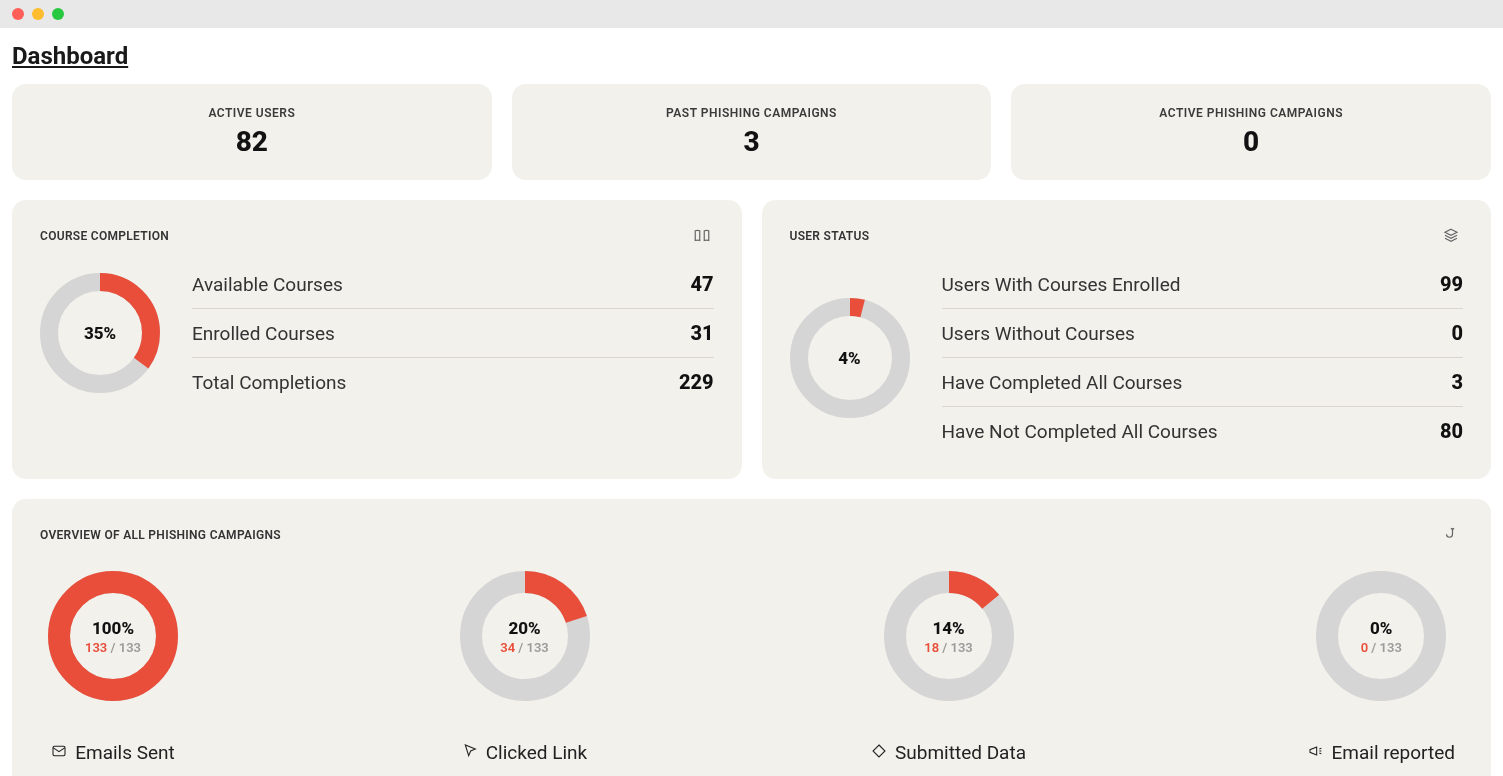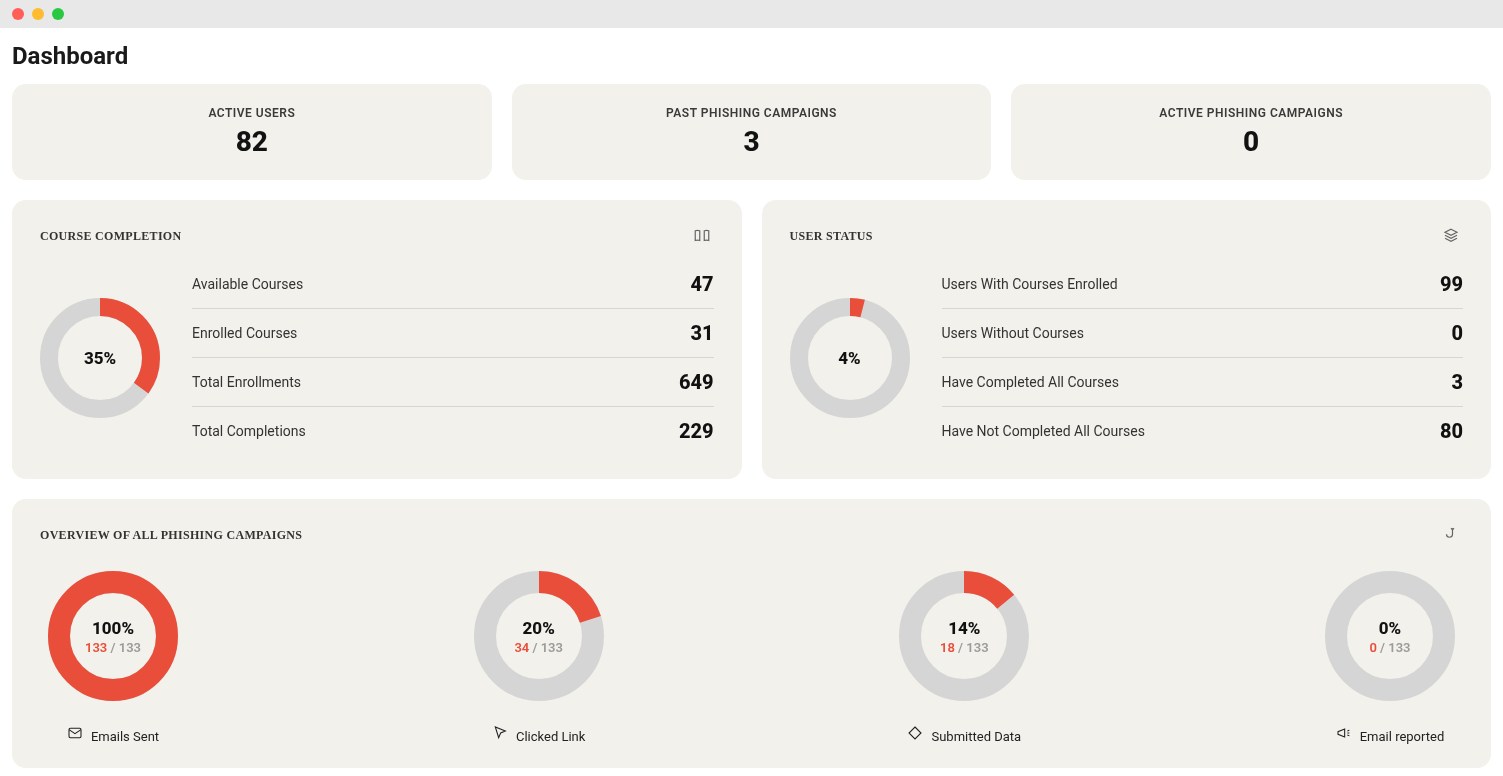--- a/index.html
+++ b/index.html
@@ -2,48 +2,48 @@
 <html><head>
 <meta charset="utf-8">
 <style>
   *{box-sizing:border-box;margin:0;padding:0;}
   body{font-family:-apple-system,BlinkMacSystemFont,"Segoe UI",Roboto,Helvetica,Arial,sans-serif;background:#fff;color:#1a1a1a;width:1503px;}
   .titlebar{height:28px;background:#e8e8e8;display:flex;align-items:center;padding-left:12px;gap:8px;}
   .dot{width:12px;height:12px;border-radius:50%;}
   .dot.red{background:#ff5f57;}
   .dot.yellow{background:#febc2e;}
   .dot.green{background:#28c840;}
-  h1.page-title{font-size:24px;font-weight:700;padding:14px 0 14px 12px;}
+  h1.page-title{font-size:24px;font-weight:700;padding:14px 0 14px 12px;text-decoration:underline;}
   .content{padding:0 12px 20px 12px;}
   .row{display:flex;gap:20px;}
   .card{background:#f2f1ec;border-radius:14px;padding:24px 28px;}
   .summary-card{flex:1;text-align:center;padding:22px 0;}
   .summary-label{font-size:12px;font-weight:600;letter-spacing:.5px;color:#3a3a3a;}
   .summary-value{font-size:28px;font-weight:800;margin-top:5px;color:#121212;}
   .half-card{flex:1;min-width:0;}
   .card-header{display:flex;justify-content:space-between;align-items:center;}
-  .card-title{font-size:12px;font-weight:600;letter-spacing:.3px;color:#333;font-family:Liberation Serif, serif;}
+  .card-title{font-size:12px;font-weight:600;letter-spacing:.3px;color:#333;}
   .icon-box{width:24px;height:24px;display:flex;align-items:center;justify-content:center;color:#666;}
   .course-body{display:flex;align-items:stretch;margin-top:12px;gap:32px;}
   .donut-wrap{display:flex;align-items:center;justify-content:center;}
   .stats-list{flex:1;display:flex;flex-direction:column;}
   .stat-row{display:flex;justify-content:space-between;align-items:center;padding:12px 0;border-bottom:1px solid #d8d6cf;}
   .stat-row:last-child{border-bottom:none;}
-  .stat-label{font-size:14px;color:#333;}
+  .stat-label{font-size:19px;color:#333;}
   .stat-value{font-size:20px;font-weight:800;color:#111;}
   .donut{position:relative;}
   .donut svg{display:block;}
   .donut-center{position:absolute;inset:0;display:flex;flex-direction:column;align-items:center;justify-content:center;}
   .donut-pct{font-size:17px;font-weight:800;color:#111;}
   .donut-frac{font-size:13px;font-weight:600;margin-top:2px;}
   .donut-frac .num{color:#e94e3a;margin-top:24px;}
   .donut-frac .den{color:#9b9b9b;}
   .ph-row{display:flex;justify-content:space-between;margin-top:24px;padding:0 8px;}
-  .ph-item{display:flex;flex-direction:column;align-items:center;gap:18px;}
-  .ph-label{display:flex;align-items:flex-end;gap:8px;font-size:13px;color:#222;margin-top:6px;}
+  .ph-item{display:flex;flex-direction:column;align-items:center;gap:34px;}
+  .ph-label{display:flex;align-items:flex-start;gap:8px;font-size:19px;color:#222;margin-top:6px;}
   svg{overflow:visible;}
 </style>
 </head>
 <body>
 
 <div class="titlebar">
   <div class="dot red"></div>
   <div class="dot yellow"></div>
   <div class="dot green"></div>
 </div>
@@ -93,24 +93,20 @@
         <div class="stats-list" id="cc-stats">
             <div class="stat-row">
        <span class="stat-label">Available Courses</span>
        <span class="stat-value">47</span>
      </div>
             <div class="stat-row">
        <span class="stat-label">Enrolled Courses</span>
        <span class="stat-value">31</span>
      </div>
             <div class="stat-row">
-       <span class="stat-label">Total Enrollments</span>
-       <span class="stat-value">649</span>
-     </div>
-            <div class="stat-row">
        <span class="stat-label">Total Completions</span>
        <span class="stat-value">229</span>
      </div>
           </div>
       </div>
     </div>
 
     <div class="card half-card">
       <div class="card-header">
         <div class="card-title">USER STATUS</div>

